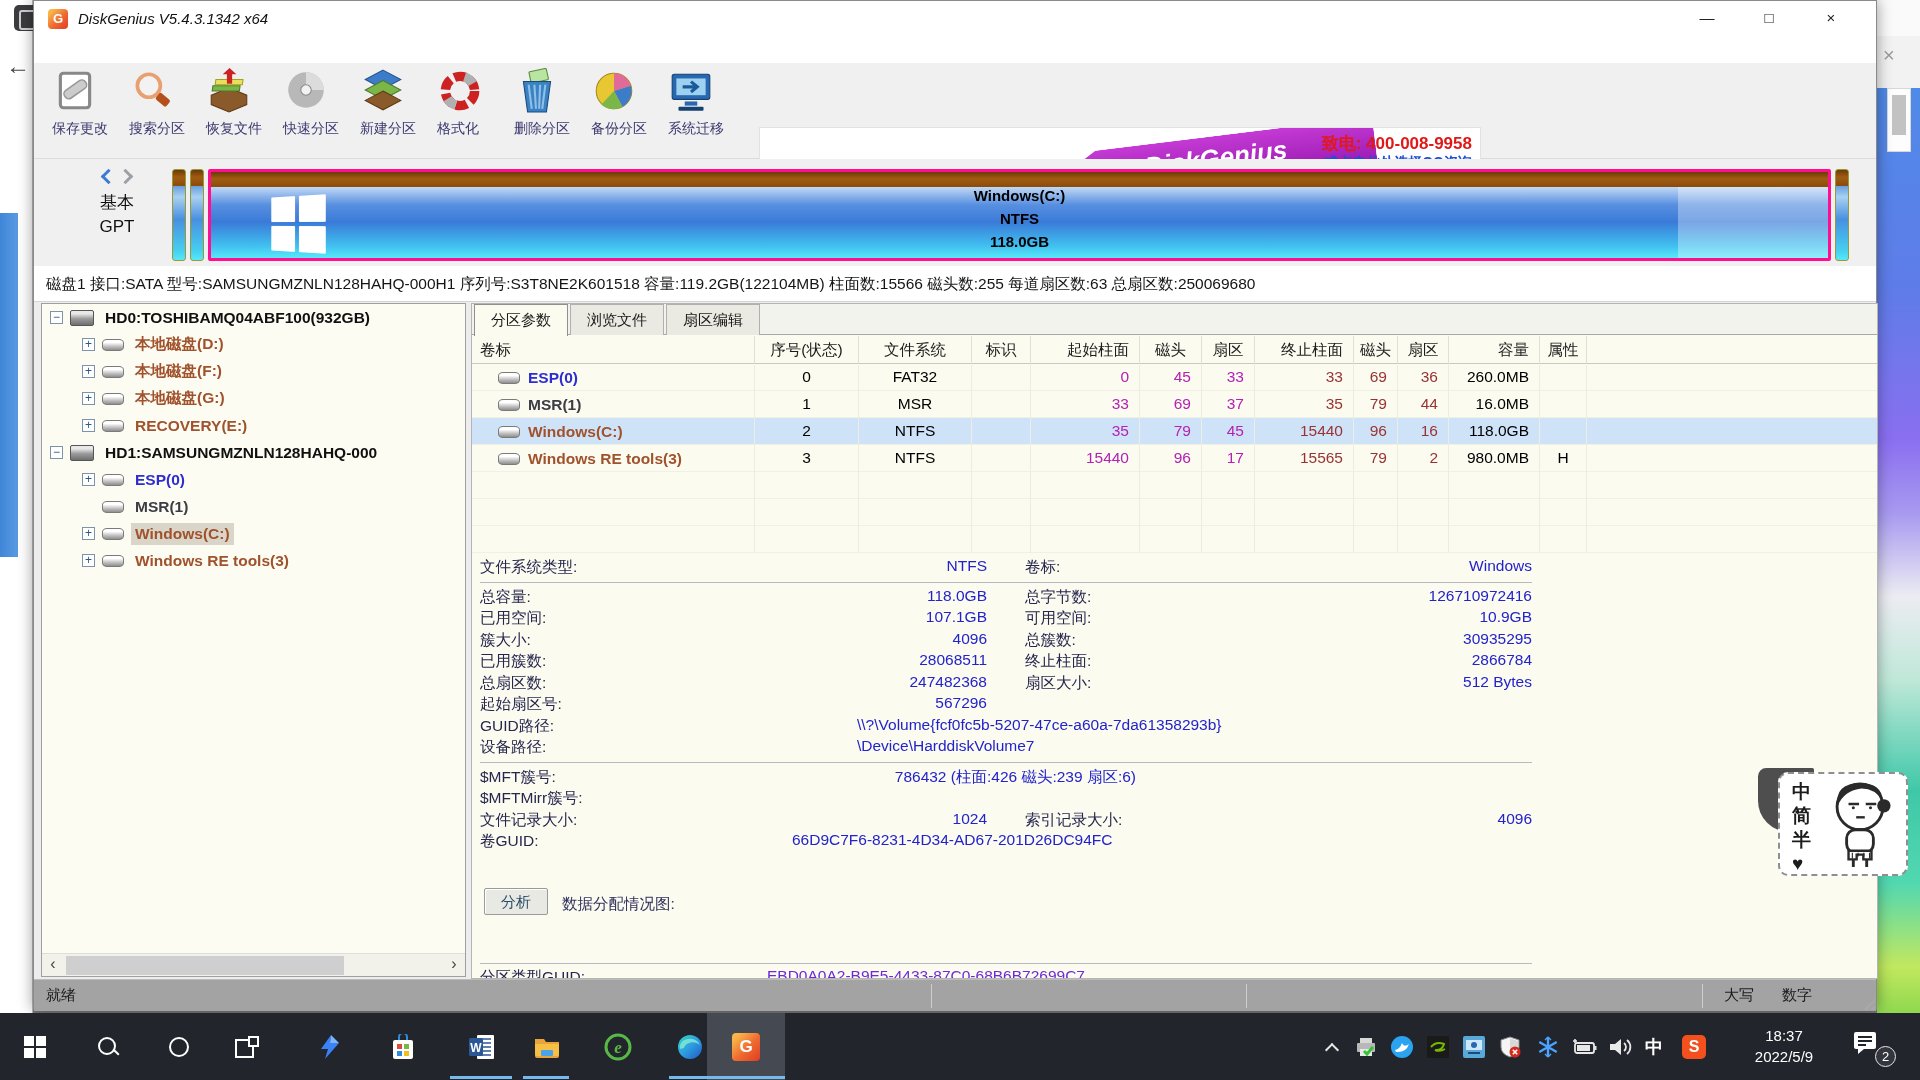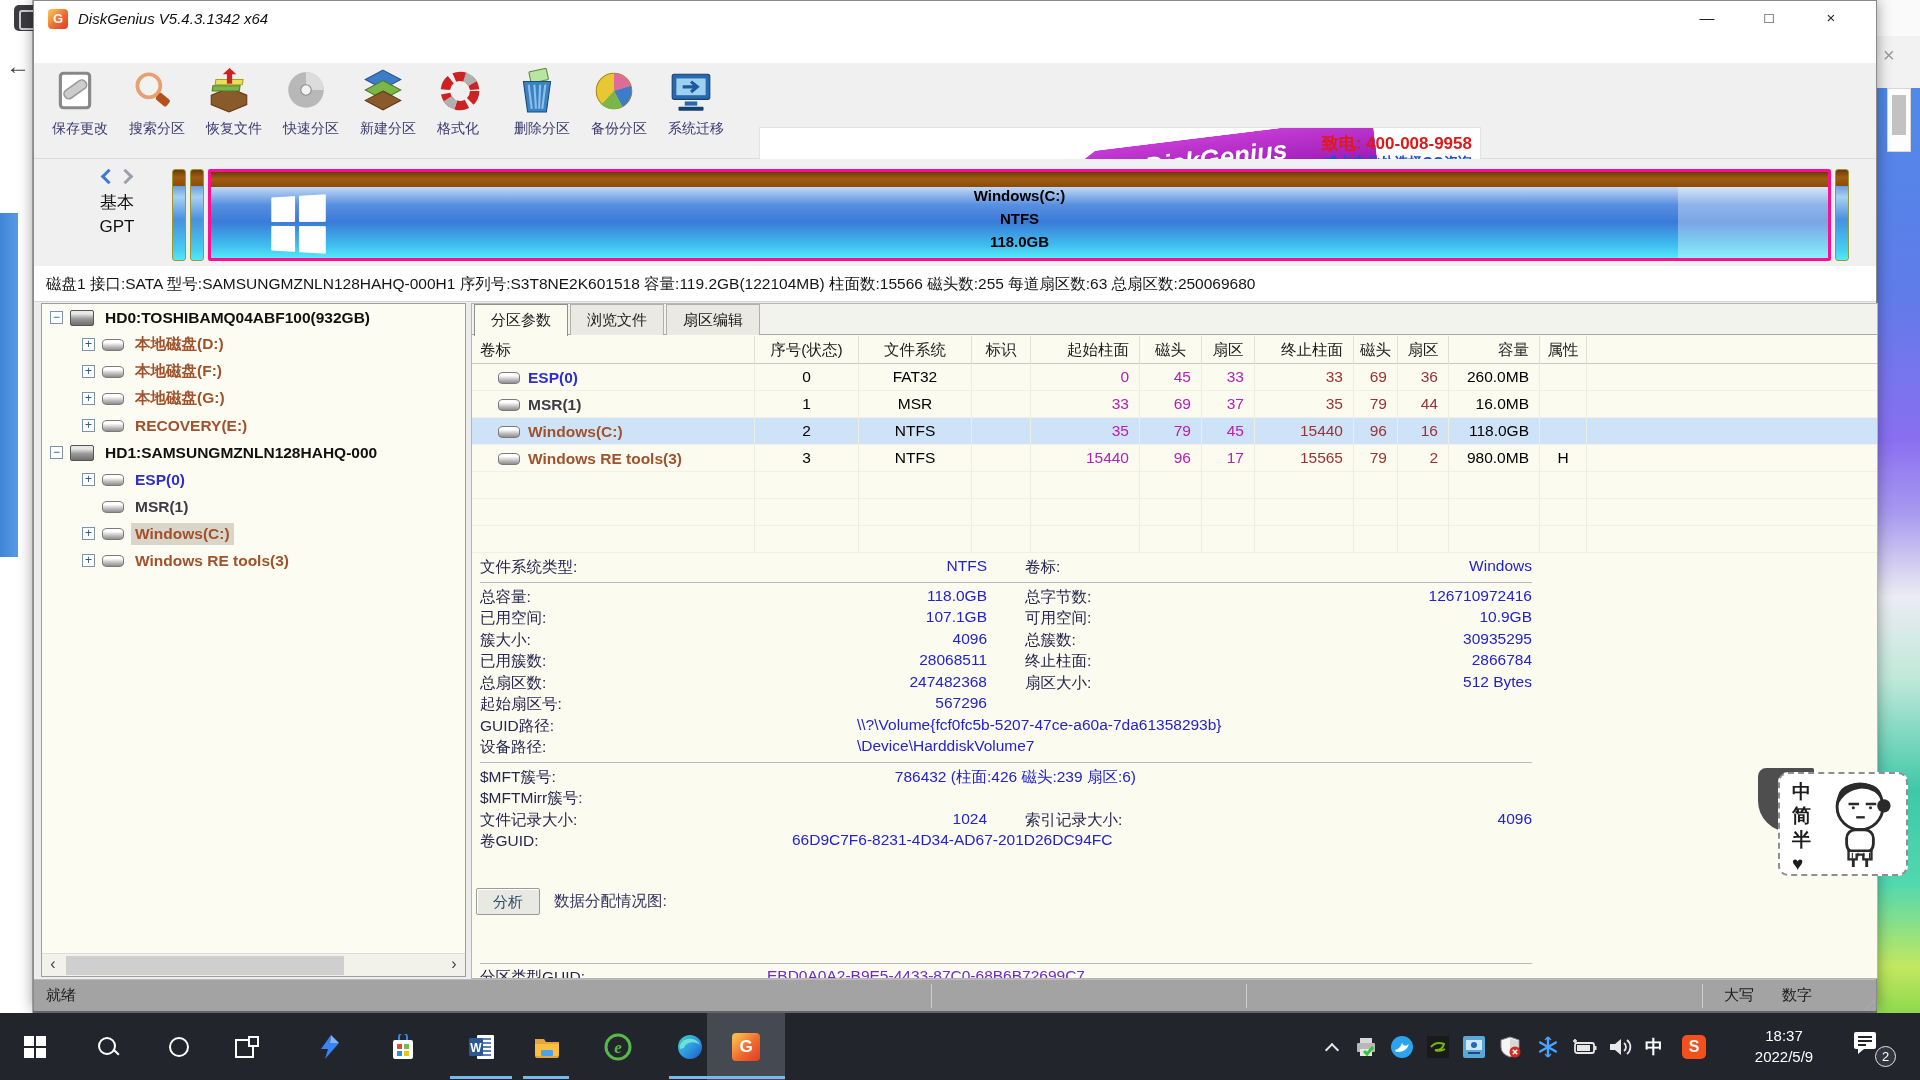--- a/index.html
+++ b/index.html
@@ -142,21 +142,21 @@
   .drow { position:relative; height:21.5px; display:flex; font-size:15.5px; }
   .dl1 { width:212px; color:#26264e; }
   .dv1 { width:295px; text-align:right; color:#2323cc; }
   .dgap { width:38px; }
   .dl2 { width:222px; color:#26264e; }
   .dv2 { width:285px; text-align:right; color:#2323cc; }
   .wval { position:absolute; left:377px; color:#2323cc; white-space:nowrap; }
   .wval.wguid { left:312px; }
   .wval.wmft { left:212px; width:444px; text-align:right; }
   .dhr { height:0; border-top:1px solid #b9b9c4; margin:3px 0 4px 0; width:1052px; }
-  #analyze-row { position:absolute; left:4px; top:584px; display:flex; align-items:center; }
+  #analyze-row { position:absolute; left:12px; top:584px; display:flex; align-items:flex-end; }
   #analyze-btn { width:64px; height:27px; background:#e9e9e4; border:1px solid #9a9a9a; border-radius:2px;
     box-shadow:inset 1px 1px 0 #fff; font-size:15px; color:#2a4d69; text-align:center; line-height:25px; }
   #alloc-label { margin-left:14px; font-size:15.5px; color:#33335e; }
   #cutoff-hr { position:absolute; left:8px; top:659px; width:1052px; border-top:1px solid #b9b9c4; }
   #cutoff-row { position:absolute; left:8px; top:663px; width:1100px; height:14px; overflow:hidden; display:flex; font-size:15.5px; }
   #cutoff-row .dl1 { width:212px; }
   #cutoff-row .cval { position:absolute; left:287px; color:#6d28d9; }
 
   
   #statusbar { position:absolute; left:0; top:978px; width:100%; height:32px; background:#a3a3a3; border-top:1px solid #bcbcbc; font-size:15px; color:#1c1c1c; }

